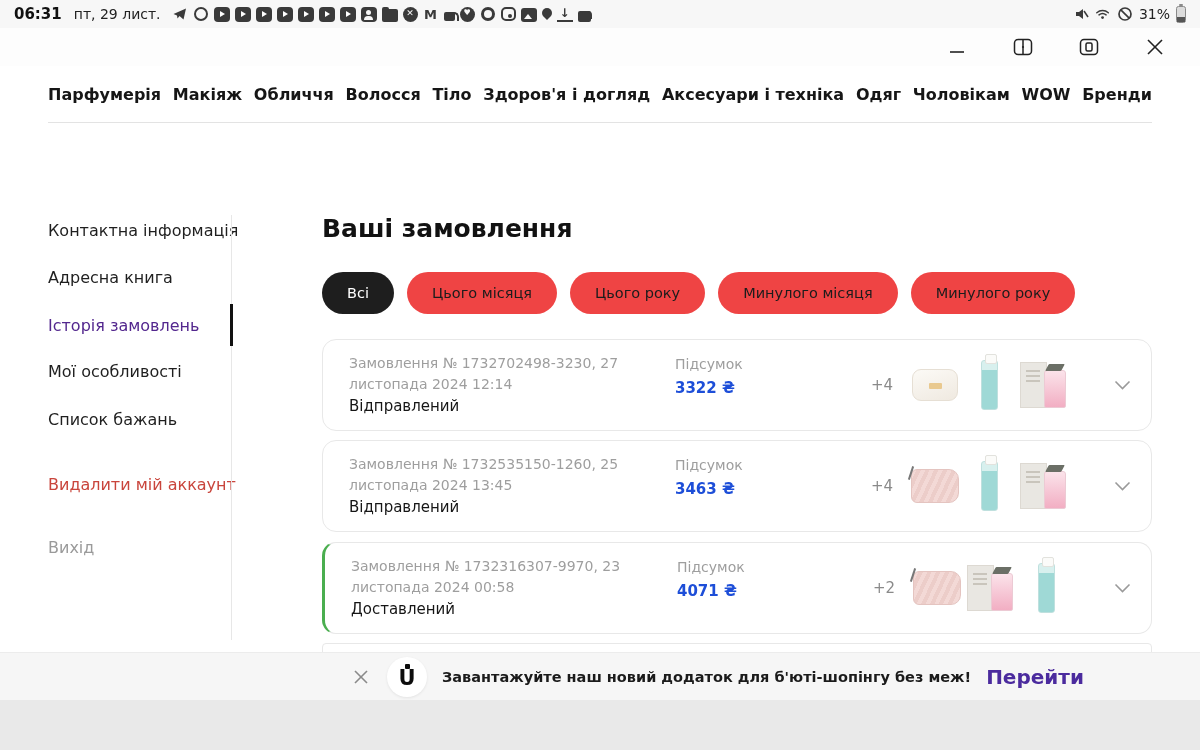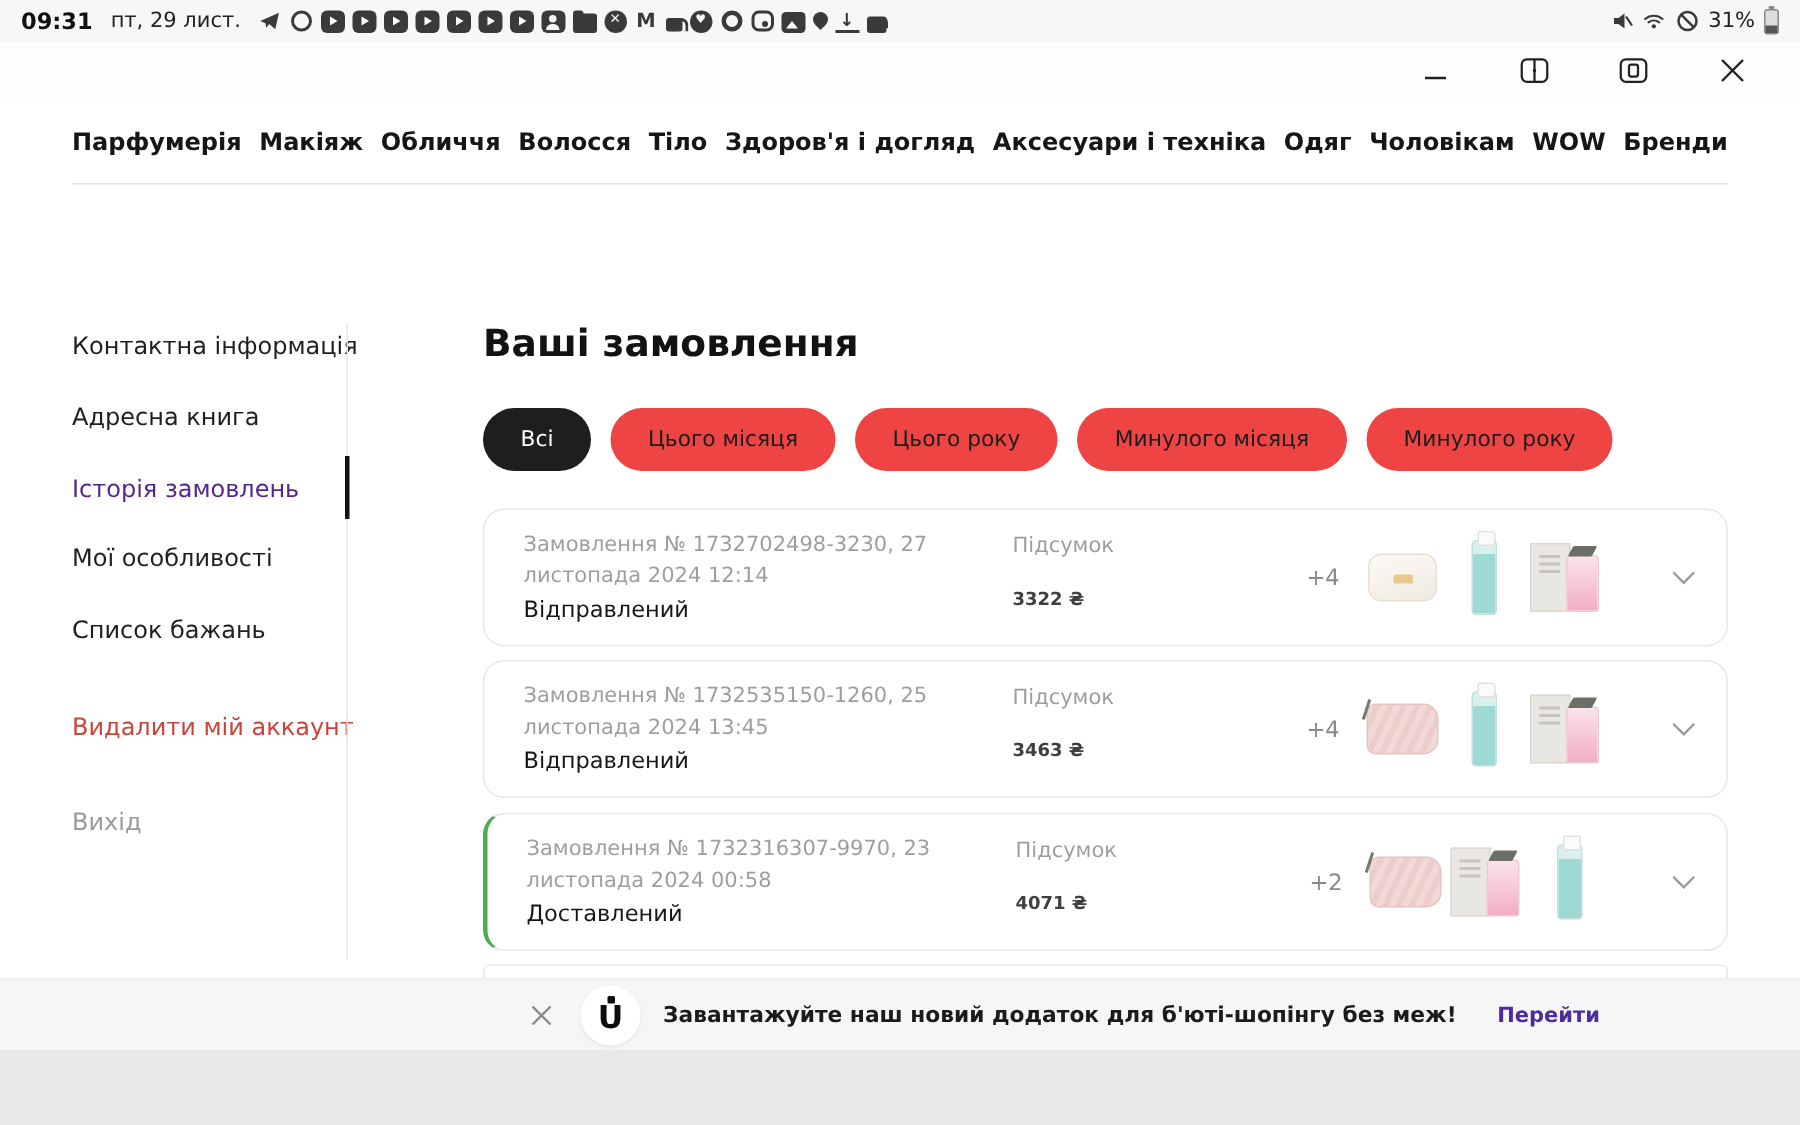--- a/index.html
+++ b/index.html
@@ -66,21 +66,21 @@
   .chip { height:42px; display:inline-flex; align-items:center; padding:0 25px; border-radius:21px; background:#ef4444; font-size:14.5px; color:#1c1c1c; cursor:pointer; white-space:nowrap; }
   .chip.active { background:#1e1e1e; color:#fff; }
 
   .order-card { position:absolute; left:322px; width:830px; height:92px; background:#fff; border:1px solid #e8e8e8; border-radius:14px; }
   .order-card.delivered { border-left:3px solid #4aae4f; }
   .oc-left { position:absolute; left:26px; top:13px; width:338px; }
   .oc-num { font-size:14px; color:#9e9e9e; line-height:1.5; }
   .oc-status { font-size:15px; color:#161616; margin-top:2px; }
   .oc-sum { position:absolute; left:352px; top:16px; }
   .oc-sum-label { font-size:14px; color:#9e9e9e; }
-  .oc-total { font-size:12px; font-weight:600; color:#404040; margin-top:20px; }
+  .oc-total { font-size:15px; font-weight:600; color:#1d4ed8; margin-top:7px; }
   .oc-more { position:absolute; left:548px; top:0; height:100%; display:flex; align-items:center; font-size:15px; color:#8a8a8a; }
   .oc-thumbs { position:absolute; left:584px; top:0; height:100%; display:flex; align-items:center; }
   .thumb { width:55px; height:66px; display:flex; align-items:center; justify-content:center; }
   .oc-chevron { position:absolute; right:20px; top:0; height:100%; display:flex; align-items:center; cursor:pointer; }
 
   
   .bag-white { width:46px; height:32px; border-radius:9px; background:linear-gradient(160deg,#fcfaf6,#efe9e0); border:1px solid #e6dfd4; position:relative; }
   .bag-white::after { content:""; position:absolute; left:16px; top:13px; width:13px; height:6px; background:#e9c98f; border-radius:1px; }
   .bag-pink { width:48px; height:34px; border-radius:6px 10px 10px 6px; background:repeating-linear-gradient(115deg,#f3d9d6 0 4px,#eccdc9 4px 8px); border:1px solid #e4c4c0; position:relative; }
   .bag-pink::before { content:""; position:absolute; left:-2px; top:-4px; width:2px; height:14px; background:#777; transform:rotate(18deg); }
@@ -95,32 +95,32 @@
   .order-card-partial { position:absolute; left:322px; top:643px; width:830px; height:30px; background:#fff; border:1px solid #e8e8e8; border-radius:4px; }
 
   
   .banner { position:absolute; left:0; top:652px; width:1200px; height:48px; background:#f6f6f6; border-top:1px solid #ececec; }
   .banner-inner { position:absolute; left:350px; top:0; height:100%; display:flex; align-items:center; gap:15px; }
   .banner-close { display:inline-flex; align-items:center; justify-content:center; width:22px; height:22px; cursor:pointer; }
   .banner-logo { width:40px; height:40px; border-radius:50%; background:#fff; box-shadow:0 1px 3px rgba(0,0,0,.08); display:flex; align-items:center; justify-content:center; position:relative; }
   .banner-logo-letter { font-size:21px; font-weight:700; color:#0c0c0c; line-height:1; margin-top:4px; }
   .banner-logo::after { content:""; position:absolute; top:7px; left:50%; margin-left:-2.5px; width:5px; height:5px; background:#0c0c0c; border-radius:1px; }
   .banner-text { font-size:14.5px; font-weight:700; color:#1b1b1b; }
-  .banner-link { font-size:14px; font-weight:700; color:#4b2b9e; margin-left:12px; cursor:pointer; }
+  .banner-link { font-size:20px; font-weight:700; color:#4b2b9e; cursor:pointer; }
 
   
   .taskbar { position:absolute; left:0; top:700px; width:1200px; height:50px; background:#e9e9e9; }
 
   .svg-stroke { stroke:#3a3a3a; fill:none; stroke-width:1.6; stroke-linecap:round; stroke-linejoin:round; }
 </style>
 </head>
 <body>
 
 <div class="statusbar">
-  <span class="sb-time">09:31</span>
+  <span class="sb-time">06:31</span>
   <span class="sb-date">пт, 29 лист.</span>
   <span class="sb-icons">
     <span class="si si-tg">
         <svg width="16" height="16" viewBox="0 0 16 16">
           <path d="M1.5 8 14 2.5 11.5 13.5 7.5 10 5.5 12.5 5 9.5Z" fill="#3a3a3a"></path>
         </svg>
       </span>
     <span class="si">
         <span class="si-ring" style="border-width:2px;"></span>
       </span>

